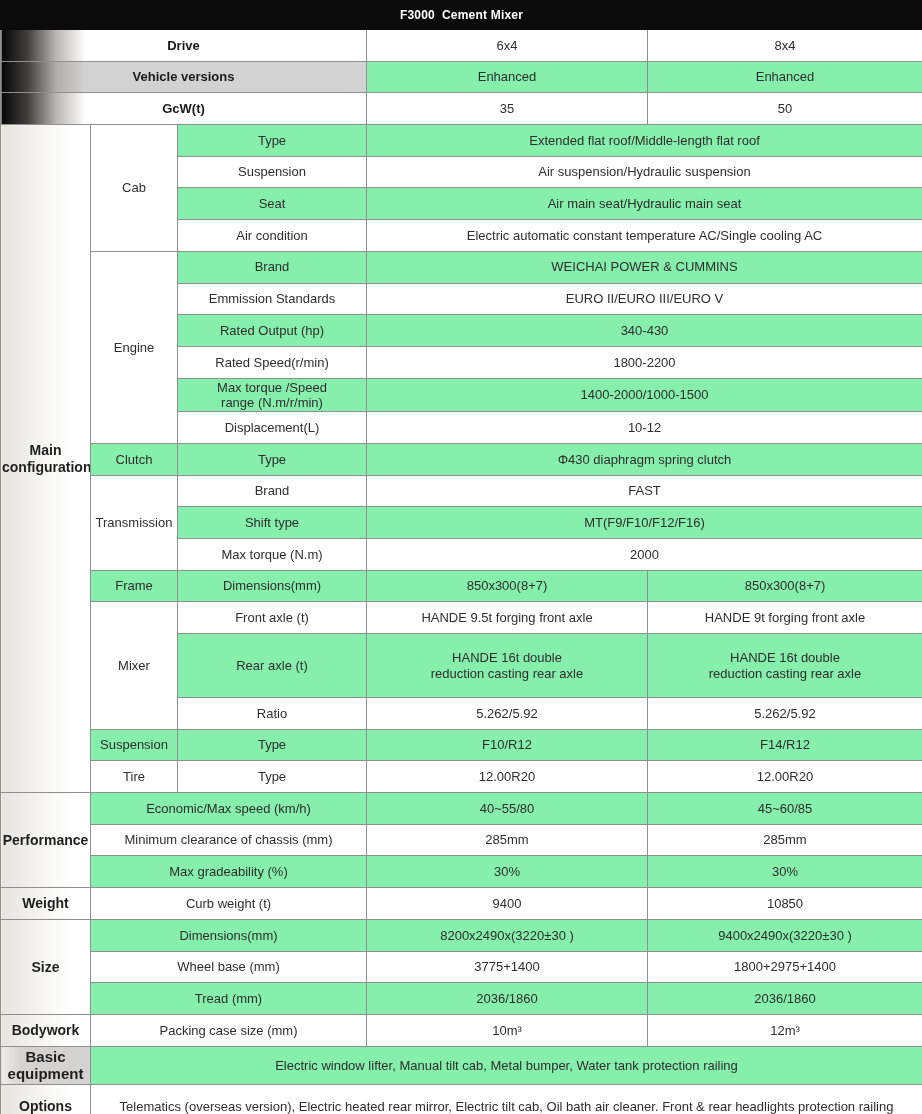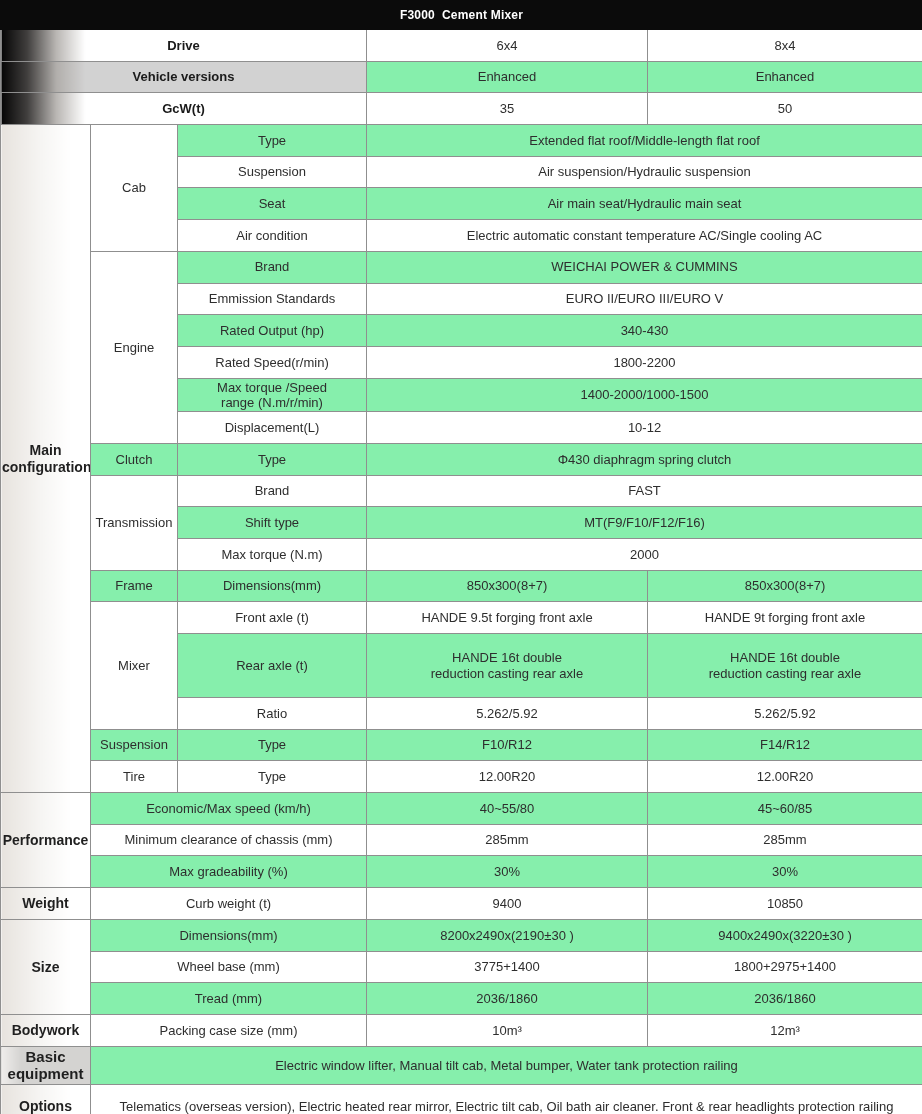--- a/index.html
+++ b/index.html
@@ -230,21 +230,21 @@
   <tr class="r w">
     <td class="cat1">Weight</td>
     <td colspan="2">Curb weight (t)</td>
     <td>9400</td>
     <td>10850</td>
   </tr>
 
   <tr class="r g">
     <td rowspan="3" class="cat1">Size</td>
     <td colspan="2">Dimensions(mm)</td>
-    <td>8200x2490x(2190±30 )</td>
+    <td>8200x2490x(3220±30 )</td>
     <td>9400x2490x(3220±30 )</td>
   </tr>
   <tr class="r w">
     <td colspan="2">Wheel base (mm)</td>
     <td>3775+1400</td>
     <td>1800+2975+1400</td>
   </tr>
   <tr class="r g">
     <td colspan="2">Tread (mm)</td>
     <td>2036/1860</td>

